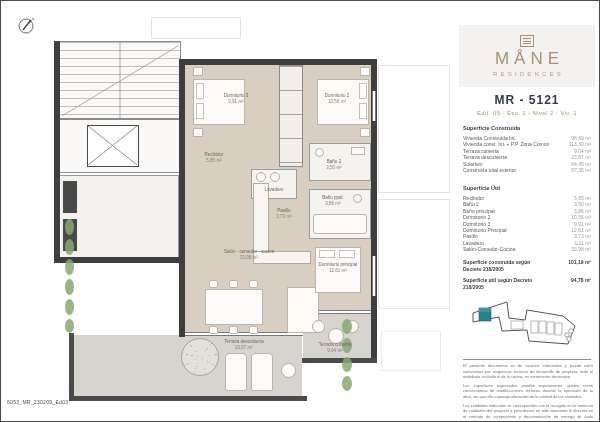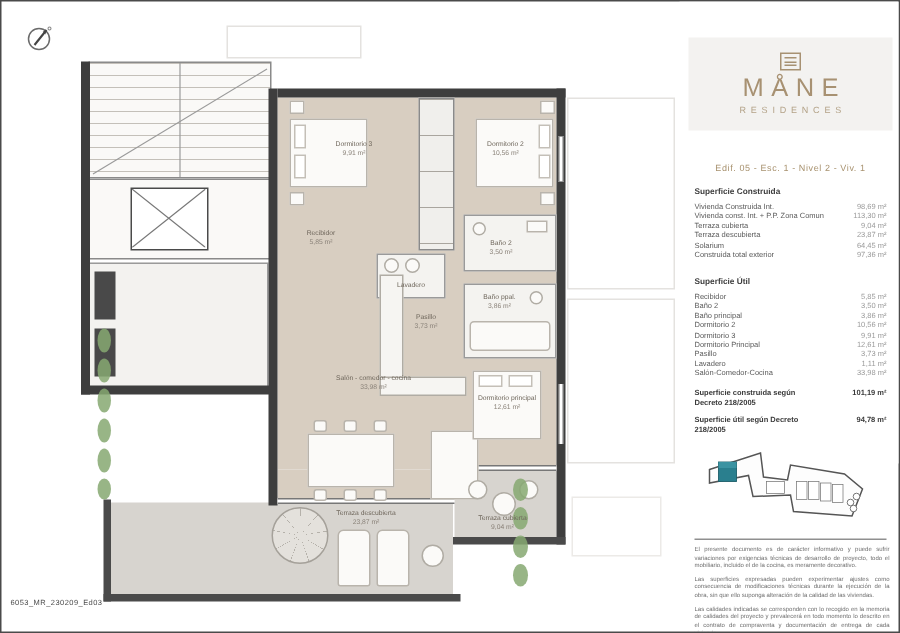--- a/index.html
+++ b/index.html
@@ -222,20 +222,21 @@
     <div class="logo-card">
       <div class="emblem">
           <i></i>
           <i></i>
           <i></i>
         </div>
       <div class="brand-name">MÅNE</div>
       <div class="brand-sub">RESIDENCES</div>
     </div>
 
+    <div class="unit-code">MR - 5121</div>
     <div class="unit-loc">Edif. 05 - Esc. 1 - Nivel 2 - Viv. 1</div>
 
     <div class="sec-title" style="top:124px">Superficie Construida</div>
     <div class="rows" style="top:134px">
       <div class="row">
           <span class="lb">Vivienda Construida Int.</span>
           <span class="vl">98,69 m²</span>
         </div>
       <div class="row">
           <span class="lb">Vivienda const. Int. + P.P. Zona Comun</span>

